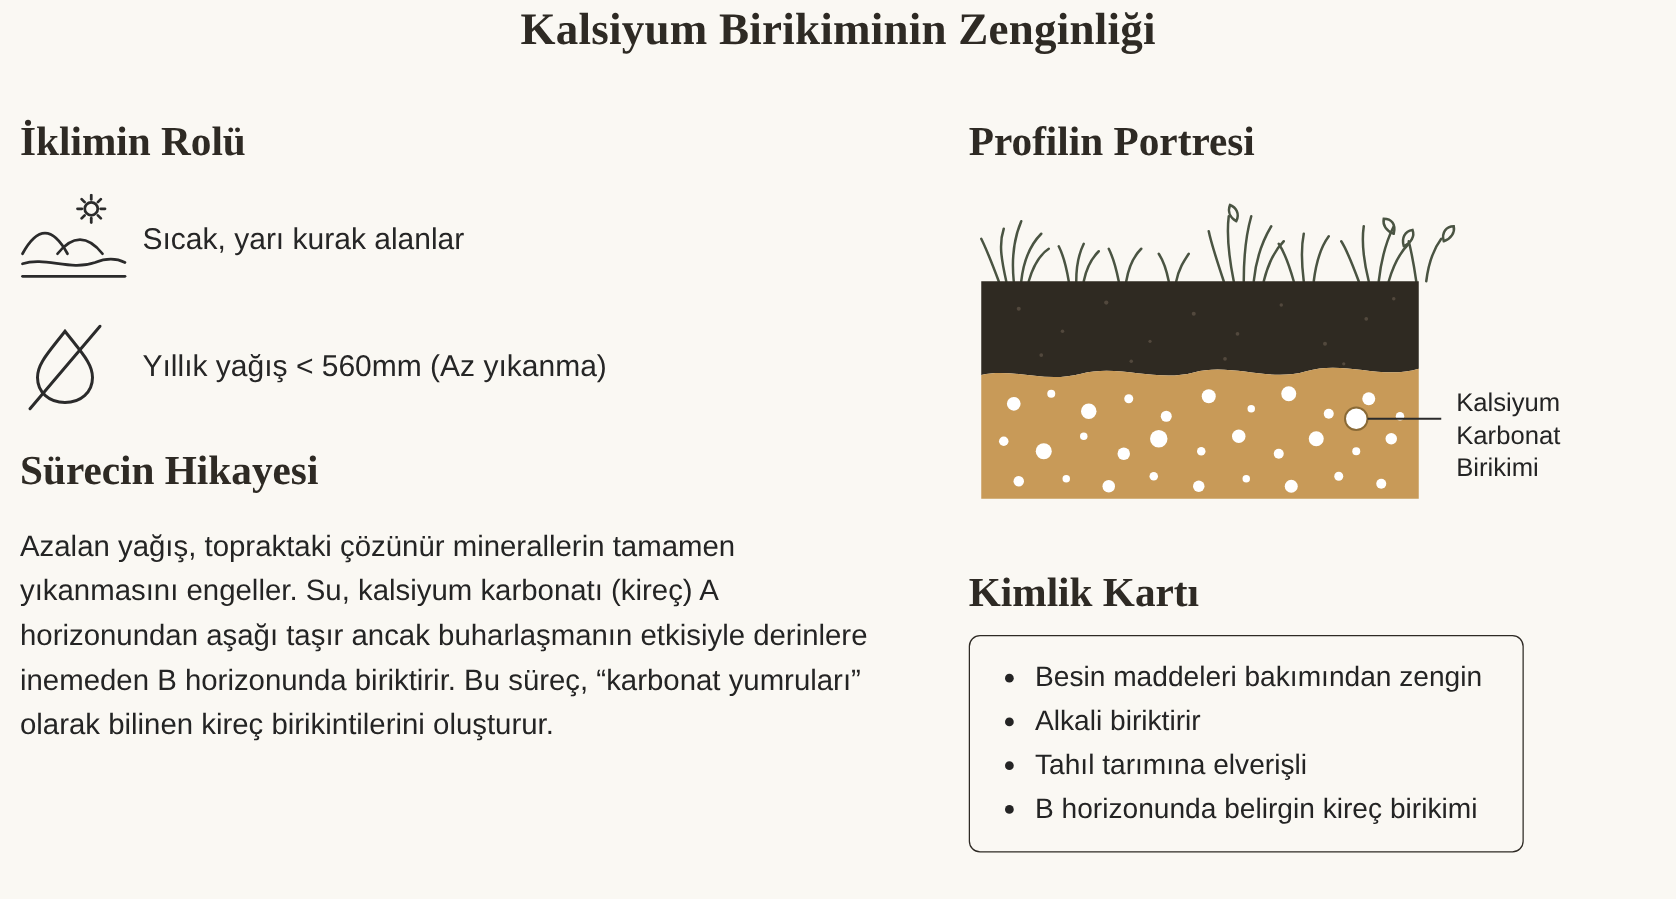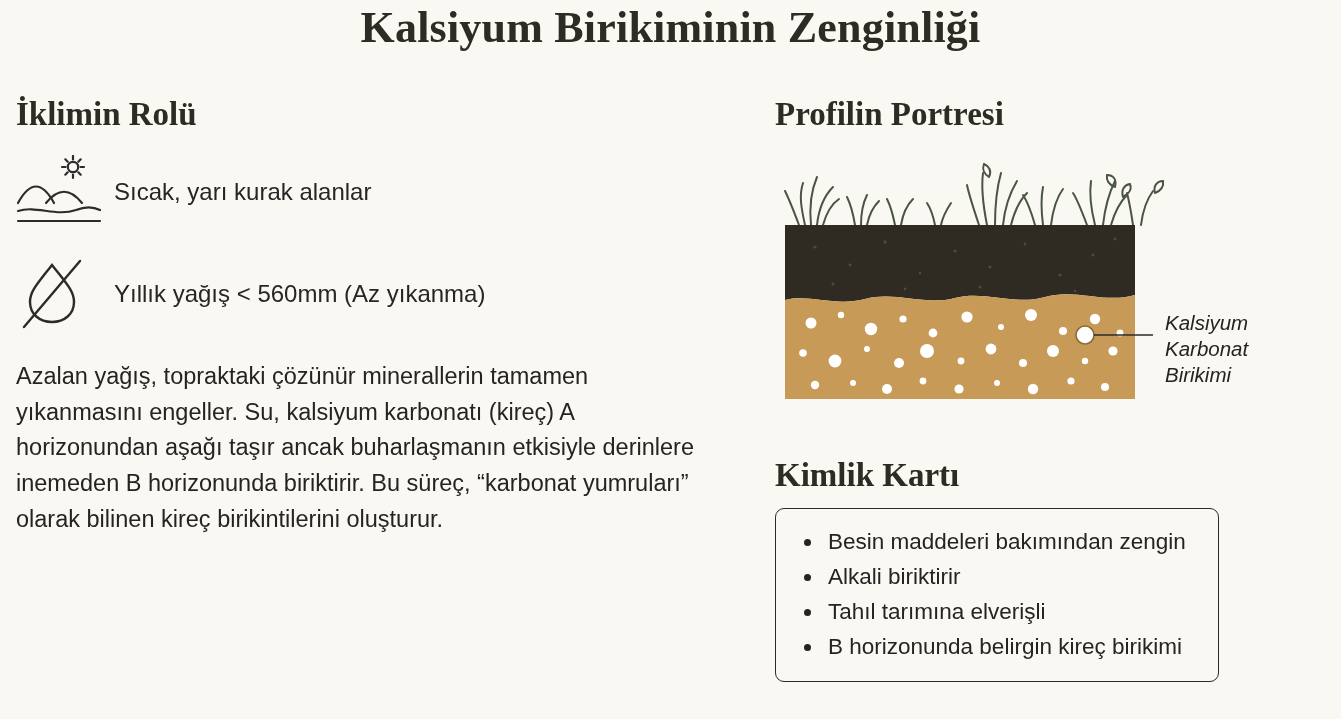--- a/index.html
+++ b/index.html
@@ -17,21 +17,21 @@
   }
   .serif { font-family: "Liberation Serif", serif; }
 
   #page-title {
     position: absolute;
     top: 2px;
     left: 0;
     width: 1341px;
     text-align: center;
     font-family: "Liberation Serif", serif;
-    font-size: 44px;
+    font-size: 36px;
     font-weight: 700;
     color: #2e2a24;
     letter-spacing: 0.2px;
   }
 
   
   .left-col {
     position: absolute;
     left: 16px;
     top: 96px;
@@ -80,21 +80,20 @@
     left: 775px;
     top: 96px;
     width: 552px;
   }
   .profile-head { margin-bottom: 14px; }
 
   .soil-wrap {
     position: relative;
     width: 470px;
     height: 290px;
-    font-style: italic;
   }
   .soil-svg { display: block; }
 
   .callout-label {
     position: absolute;
     left: 390px;
     top: 163px;
     font-size: 20.5px;
     line-height: 1.28;
     color: #242424;
@@ -161,20 +160,21 @@
       <svg width="86" height="74" viewBox="0 0 86 74">
         <g stroke="#2b2b2b" stroke-width="2.4" fill="none" stroke-linecap="round">
           <path d="M36 8 C 22 26, 14 34, 14 45 C 14 57, 23.5 65, 36 65 C 48.5 65, 58 57, 58 45 C 58 34, 50 26, 36 8 Z"></path>
           <line x1="8" y1="70" x2="64" y2="4"></line>
         </g>
       </svg>
     </div>
     <div class="climate-text">Yıllık yağış &lt; 560mm (Az yıkanma)</div>
   </div>
 
+  <h2 class="section-head process-head">Sürecin Hikayesi</h2>
   <p class="process-body">Azalan yağış, topraktaki çözünür minerallerin tamamen yıkanmasını engeller. Su, kalsiyum karbonatı (kireç) A horizonundan aşağı taşır ancak buharlaşmanın etkisiyle derinlere inemeden B horizonunda biriktirir. Bu süreç, “karbonat yumruları” olarak bilinen kireç birikintilerini oluşturur.</p>
 </div>
 
 <div class="right-col">
 
   <h2 class="section-head profile-head">Profilin Portresi</h2>
 
   <div class="soil-wrap">
     <svg class="soil-svg" width="470" height="290" viewBox="0 0 470 290">
 

